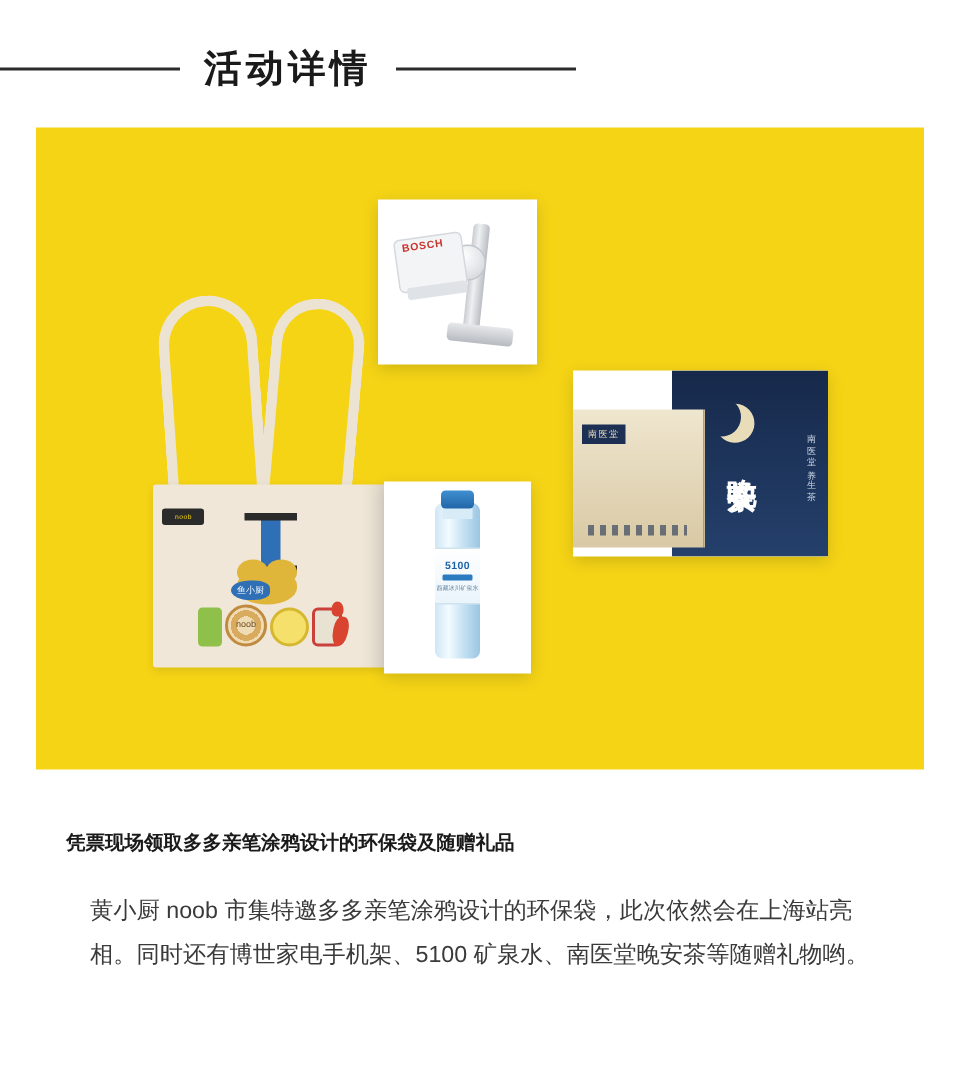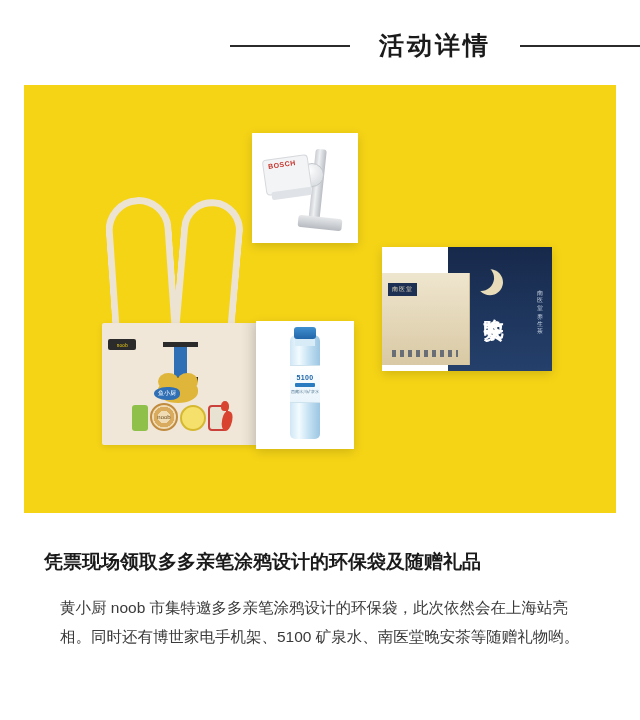--- a/index.html
+++ b/index.html
@@ -15,22 +15,22 @@
     width: 640px; height: 720px;
     background: #ffffff;
     overflow: hidden;
   }
 
   
   .header {
     height: 85px;
     display: flex;
     align-items: center;
-    justify-content: flex-end;
-    gap: 29px;
+    justify-content: flex-start;
+    gap: 16px;
     padding-top: 6px;
   }
   .rule {
     height: 2px;
     width: 120px;
     background: #2b2b2b;
   }
   .header-title {
     font-size: 25px;
     font-weight: bold;
@@ -400,21 +400,21 @@
     width: 66px; height: 7px;
     background: repeating-linear-gradient(to right,#1d3054 0 4px,transparent 4px 8px);
     opacity: .6;
   }
 
   
   .content {
     padding: 34px 44px 0 44px;
   }
   .lead {
-    font-size: 19px;
+    font-size: 13px;
     font-weight: bold;
     color: #1a1a1a;
     line-height: 30px;
     margin: 0 0 12px 0;
   }
   .body-text {
     font-size: 15.5px;
     color: #3a3a3a;
     line-height: 29px;
     margin: 16px;

